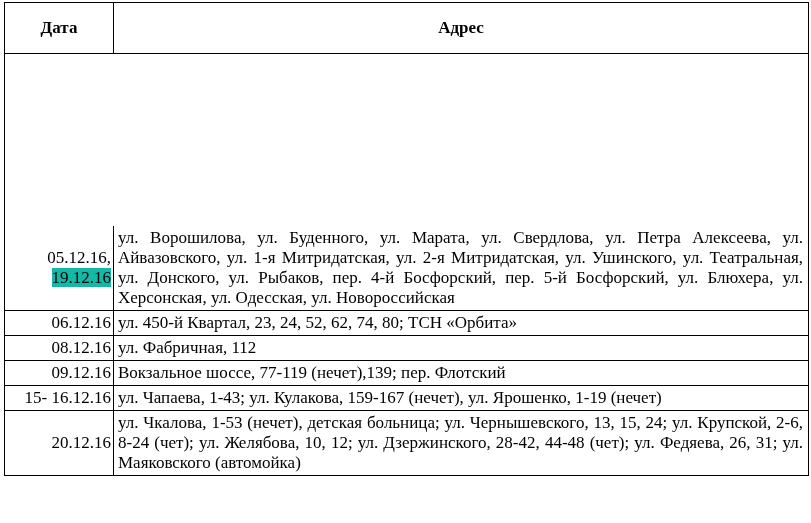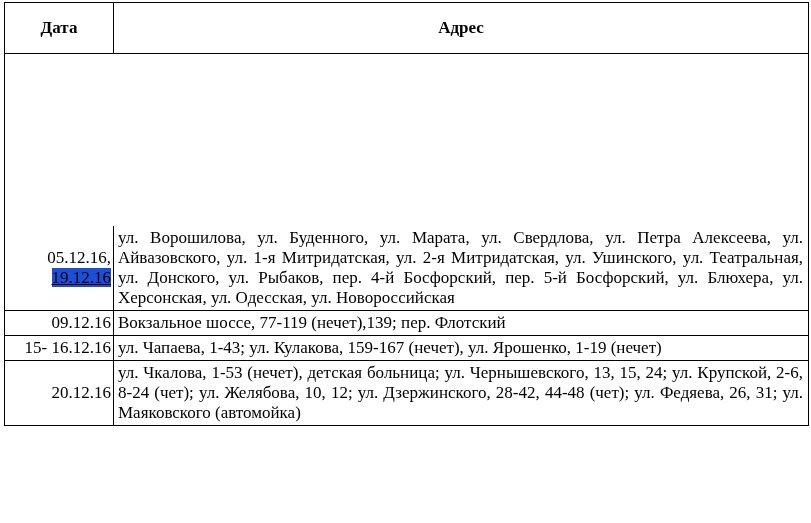--- a/index.html
+++ b/index.html
@@ -55,21 +55,21 @@
   td.date-cell {
     text-align: right;
     padding: 2px 2px;
   }
   td.addr-cell {
     text-align: justify;
     padding: 2px 5px 2px 4px;
     margin-left: 36px;
   }
   .date-line { display: block; white-space: nowrap; }
-  .hl { background: #1d4ed8; text-decoration: underline; }
+  .hl { background: #14b8a6; }
 </style>
 </head>
 <body>
 
 <div class="page">
   <table class="schedule">
     <colgroup>
       <col class="c-date">
       <col class="c-addr">
     </colgroup>
@@ -85,20 +85,32 @@
       </tr>
     <tr class="data-row first">
     <td class="date-cell">
             <span class="date-line">05.12.16,</span>
             <span class="date-line"><span class="hl">19.12.16</span></span>
           </td>
     <td class="addr-cell">ул. Ворошилова, ул. Буденного, ул. Марата, ул. Свердлова, ул. Петра Алексеева, ул. Айвазовского, ул. 1-я Митридатская, ул. 2-я Митридатская, ул. Ушинского, ул. Театральная, ул. Донского, ул. Рыбаков, пер. 4-й Босфорский, пер. 5-й Босфорский, ул. Блюхера, ул. Херсонская, ул. Одесская, ул. Новороссийская</td>
   </tr>
         <tr class="data-row">
     <td class="date-cell">
+            <span class="date-line">06.12.16</span>
+          </td>
+    <td class="addr-cell">ул. 450-й Квартал, 23, 24, 52, 62, 74, 80; ТСН «Орбита»</td>
+  </tr>
+        <tr class="data-row">
+    <td class="date-cell">
+            <span class="date-line">08.12.16</span>
+          </td>
+    <td class="addr-cell">ул. Фабричная, 112</td>
+  </tr>
+        <tr class="data-row">
+    <td class="date-cell">
             <span class="date-line">09.12.16</span>
           </td>
     <td class="addr-cell">Вокзальное шоссе, 77-119 (нечет),139; пер. Флотский</td>
   </tr>
         <tr class="data-row">
     <td class="date-cell">
             <span class="date-line">15- 16.12.16</span>
           </td>
     <td class="addr-cell">ул. Чапаева, 1-43; ул. Кулакова, 159-167 (нечет), ул. Ярошенко, 1-19 (нечет)</td>
   </tr>

